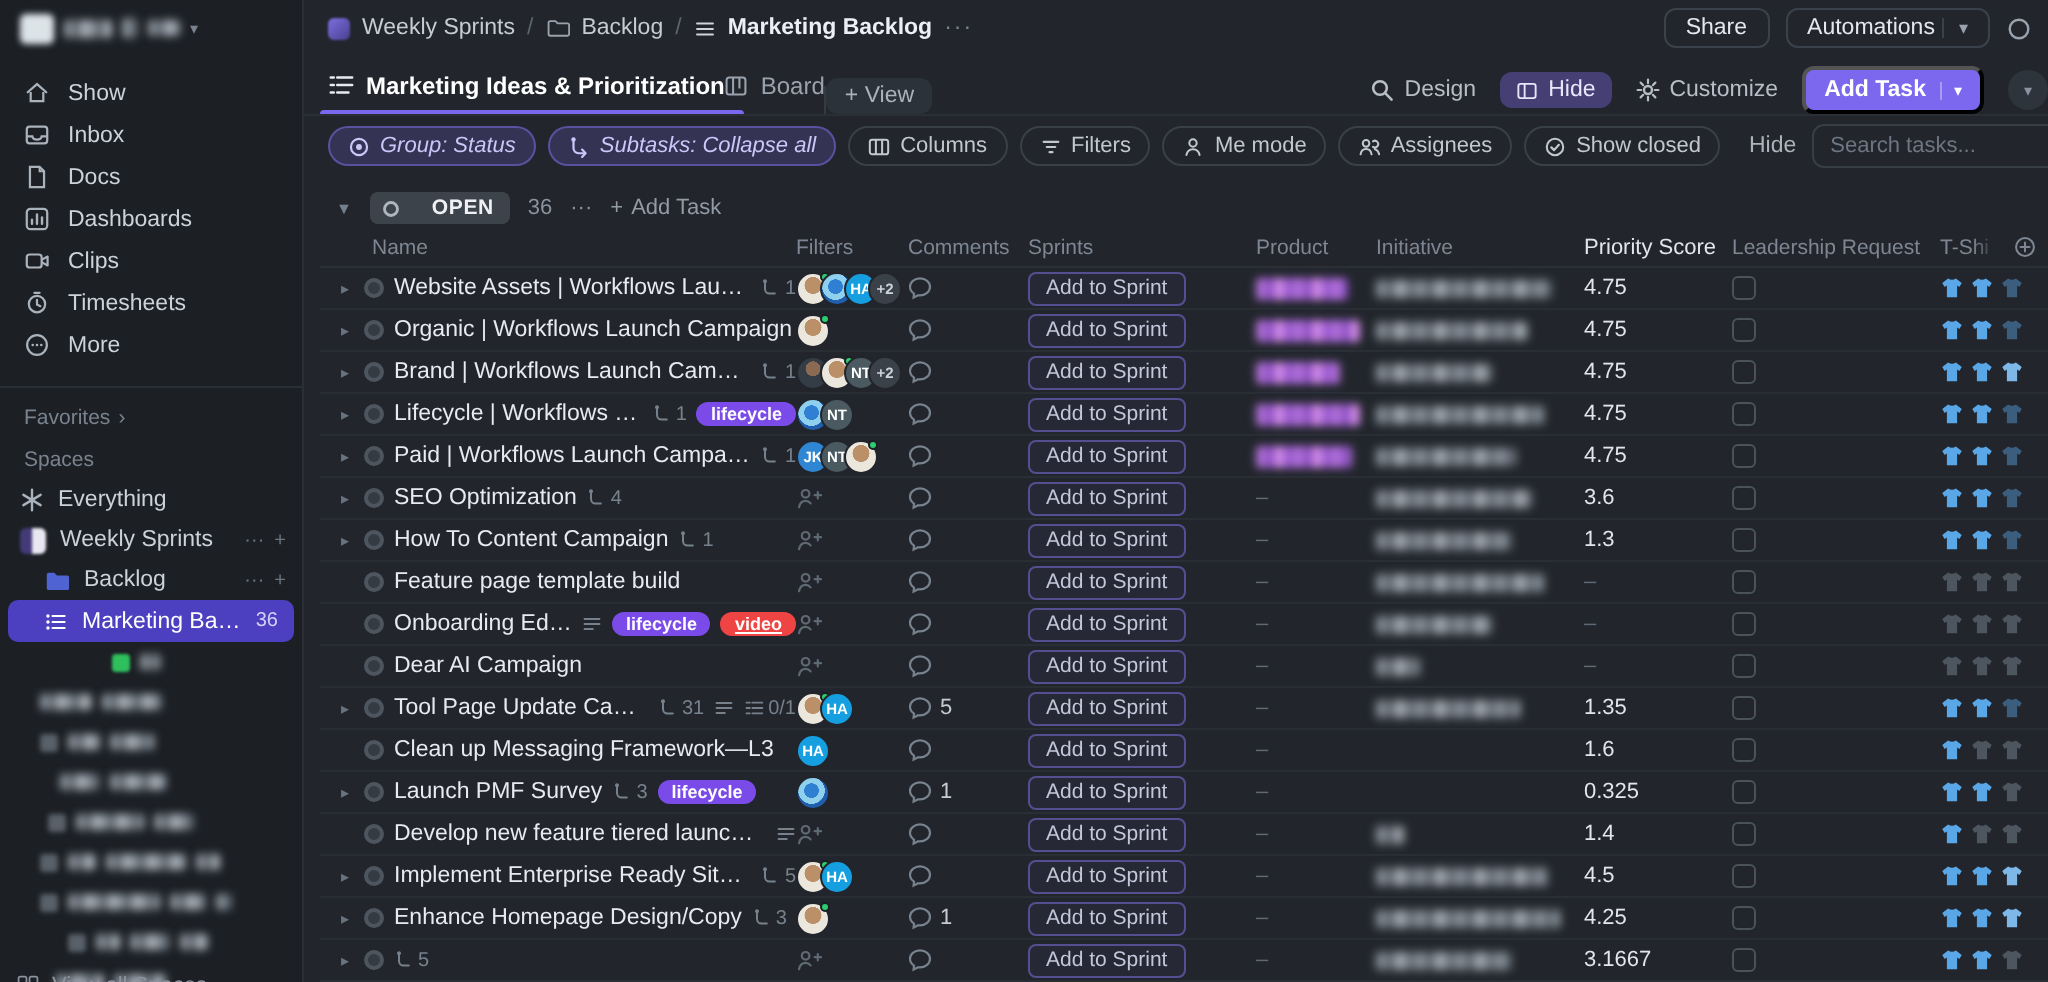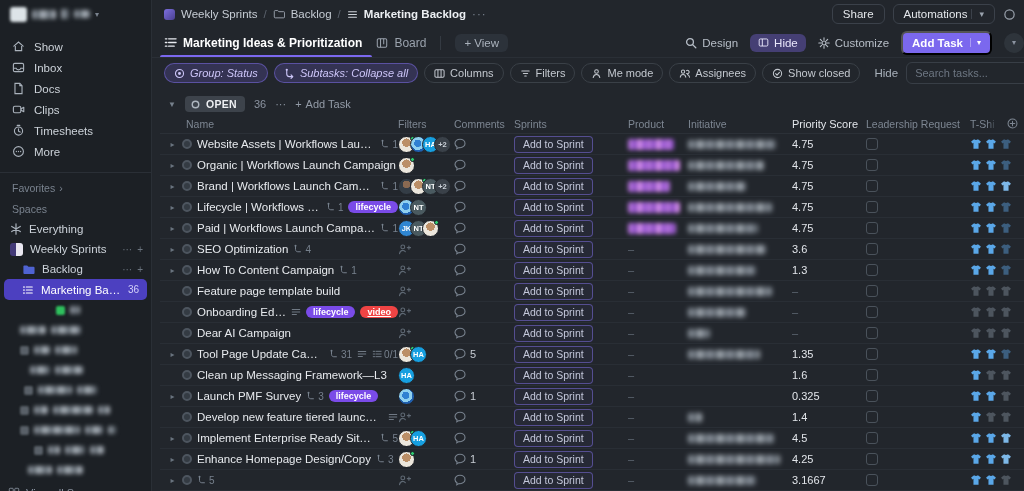--- a/index.html
+++ b/index.html
@@ -45,21 +45,21 @@
   .crumb .sep { color:#5c646e; }
   .crumb b { color:#eceff3; font-weight:bold; }
   .crumb-space-icon { width:11px; height:11px; border-radius:3px;
     background:linear-gradient(135deg,#7d6fe0,#4a4090); filter:blur(.6px); }
   .dots { color:#7b8490; letter-spacing:1px; }
   .topbar-right { margin-left:auto; display:flex; align-items:center; gap:8px; }
   .btn-outline { border:1px solid #3b414a; border-radius:6px; padding:3px 10px; font-size:11.5px;
     color:#e4e7eb; background:transparent; display:flex; align-items:center; gap:6px; }
   .btn-outline .chev { color:#9aa2ad; font-size:9px; border-left:1px solid #3b414a; padding-left:7px; margin-left:-2px;}
 
-  .tabbar { height:30px; display:flex; align-items:center; padding:0 10px 0 12px; gap:14px;
+  .tabbar { height:30px; display:flex; align-items:flex-end; padding:0 10px 0 12px; 
     border-bottom:1px solid #2a2f36; }
   .tab { display:flex; align-items:center; gap:6px; color:#9aa2ad; font-size:12px; height:100%; position:relative; }
   .tab.active { color:#fff; font-weight:bold; }
   .tab.active::after { content:""; position:absolute; left:-4px; right:-10px; bottom:0; height:2px;
     background:#7b68ee; border-radius:2px 2px 0 0; }
   .vdiv { width:1px; height:14px; background:#343a42; }
   .pill-view { background:#2c323a; border-radius:6px; padding:3px 9px; color:#aab2bc; font-size:11.5px; }
   .tab-right { margin-left:auto; display:flex; align-items:center; gap:12px; }
   .tool { display:flex; align-items:center; gap:5px; color:#b7bec7; font-size:11.5px; }
   .tool-hide { background:#453f74; color:#e9e6fb; border-radius:6px; padding:3px 8px; }
@@ -75,21 +75,21 @@
   .fpill.purple { background:rgba(123,104,238,.20); border-color:rgba(130,112,240,.5); color:#cdc6f9;font-style:italic; }
   .fpill svg { flex:0 0 11px; }
   .plain-hide { color:#aab2bc; font-size:11.5px; padding:0 2px; }
   .search-tasks { margin-left:auto; width:150px; height:22px; border:1px solid #383e46; border-radius:6px;
     background:transparent; color:#9aa2ad; font-size:11px; padding:0 8px; }
   .search-tasks::placeholder { color:#6d7682; }
 
   .content { flex:1; overflow:hidden; padding-left:8px; }
   .group-header { height:26px; display:flex; align-items:center; gap:9px; padding:6px 0 0 8px; }
   .g-chev { color:#76808c; font-size:8px; }
-  .open-badge { background:#3d434b; border-radius:4px; padding:2px 8px 2px 6px; display:flex; gap:6px;
+  .open-badge { background:#3d434b; border-radius:4px; padding:2px 8px 2px 6px; display:flex; gap:16px;
     align-items:center; color:#eef0f3; font-size:10.5px; font-weight:bold; letter-spacing:.3px; }
   .g-count { color:#8b93a0; font-size:11px; }
   .g-add { color:#939ba7; font-size:11px; display:flex; gap:4px; align-items:center;}
 
   .thead { display:flex; align-items:center; height:20px; color:#7d8692; font-size:10.5px;
     border-bottom:1px solid #2b3037; }
   .trow { display:flex; align-items:center; height:21px; border-bottom:1px solid #292e35; }
   .cell { display:flex; align-items:center; height:100%; }
   .c-name { flex:0 0 238px; gap:5px; padding-left:8px; min-width:0; overflow:hidden; white-space:nowrap;}
   .c-assignee { flex:0 0 56px; }
@@ -162,20 +162,27 @@
             <path d="M1.5 7.8h3c.2 1 1.1 1.7 2.5 1.7s2.3-.7 2.5-1.7h3" fill="none" stroke="#aab2bc" stroke-width="1.2"></path>
           </svg>
      <span>Inbox</span>
    </div>
         <div class="nav-item">
      <svg width="13" height="13" viewBox="0 0 14 14">
             <path d="M3.2 1.5h5.2l2.4 2.4v8.6H3.2z" fill="none" stroke="#aab2bc" stroke-width="1.2"></path>
             <path d="M8.4 1.5v2.4h2.4" fill="none" stroke="#aab2bc" stroke-width="1.1"></path>
           </svg>
      <span>Docs</span>
+   </div>
+        <div class="nav-item">
+     <svg width="13" height="13" viewBox="0 0 14 14">
+            <rect x="1.5" y="1.5" width="11" height="11" rx="2" fill="none" stroke="#aab2bc" stroke-width="1.2"></rect>
+            <path d="M4.3 9.6V7.4M7 9.6V4.6M9.7 9.6V6.2" stroke="#aab2bc" stroke-width="1.3" stroke-linecap="round"></path>
+          </svg>
+     <span>Dashboards</span>
    </div>
         <div class="nav-item">
      <svg width="13" height="13" viewBox="0 0 14 14">
             <rect x="1.5" y="3.5" width="8" height="7" rx="1.5" fill="none" stroke="#aab2bc" stroke-width="1.2"></rect>
             <path d="M9.5 6.4L12.7 4.6v4.8L9.5 7.6" fill="none" stroke="#aab2bc" stroke-width="1.2" stroke-linejoin="round"></path>
           </svg>
      <span>Clips</span>
    </div>
         <div class="nav-item">
      <svg width="13" height="13" viewBox="0 0 14 14">

